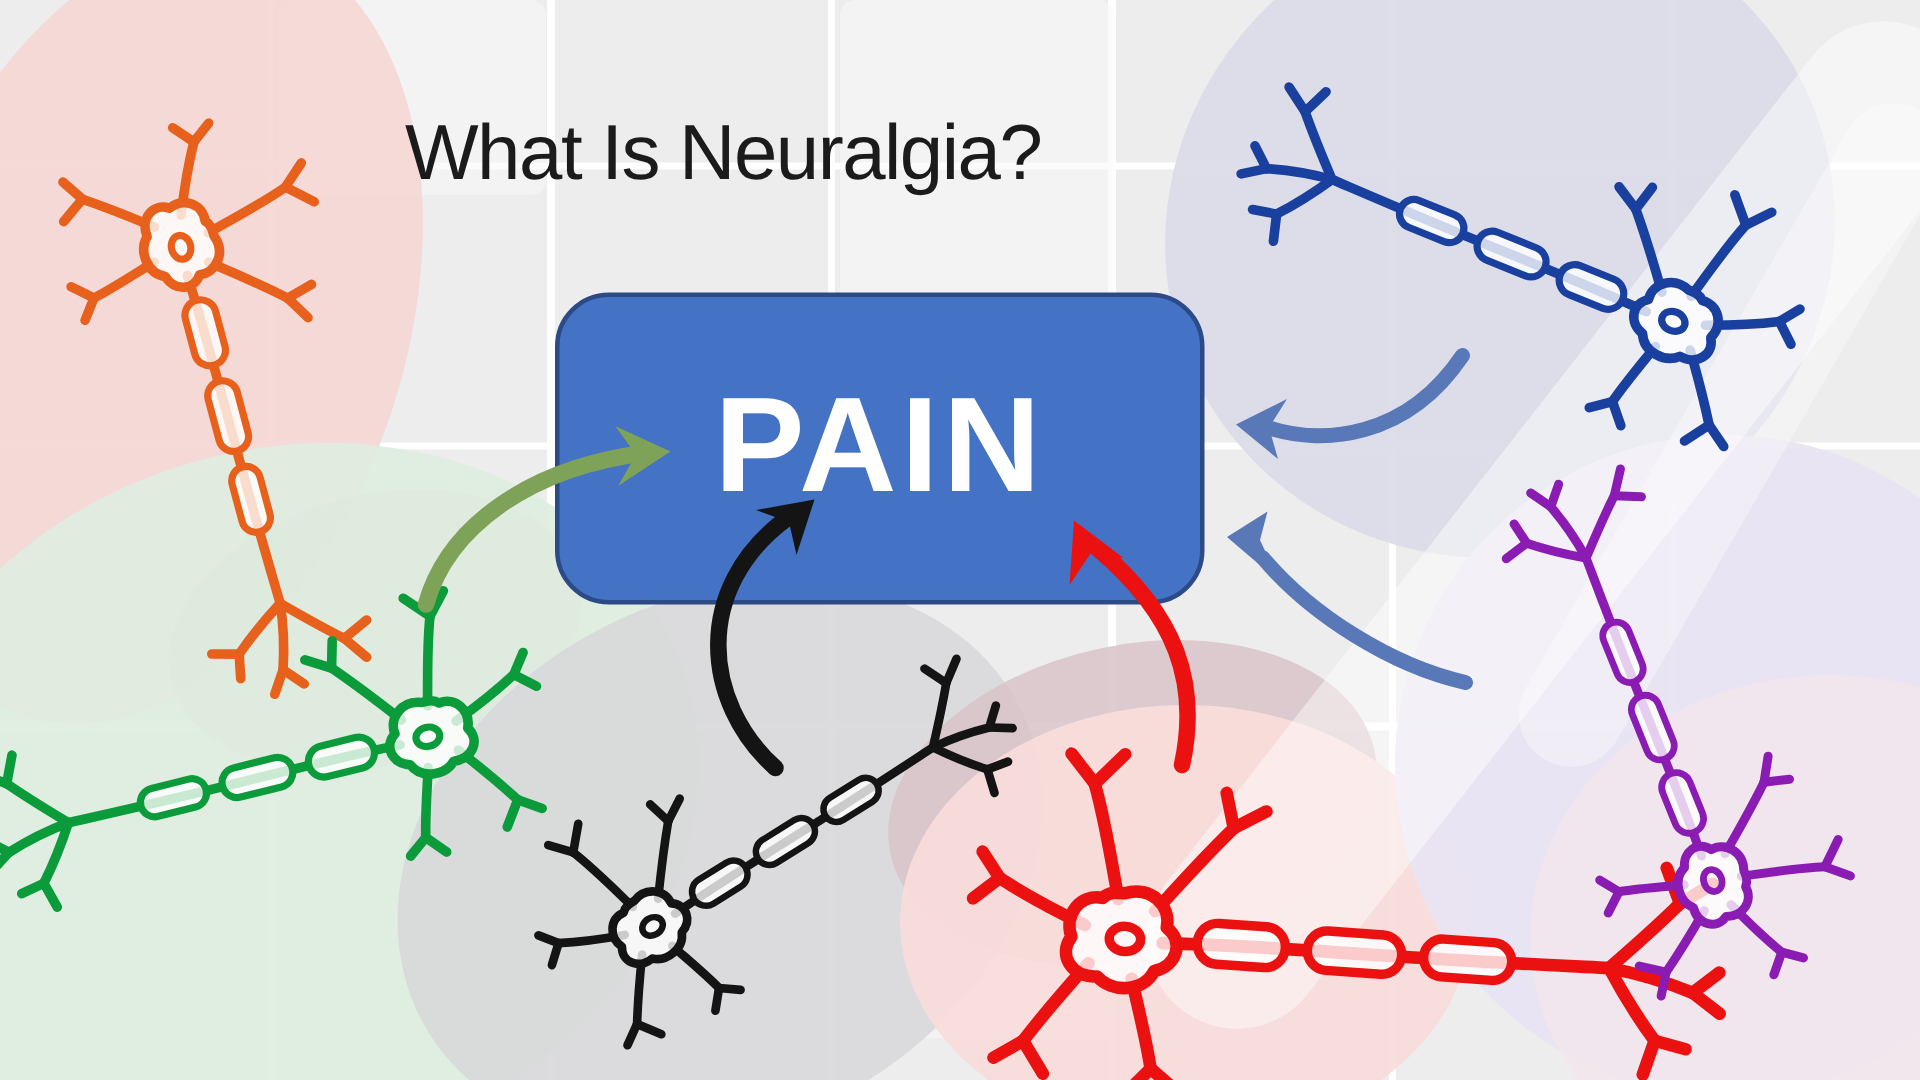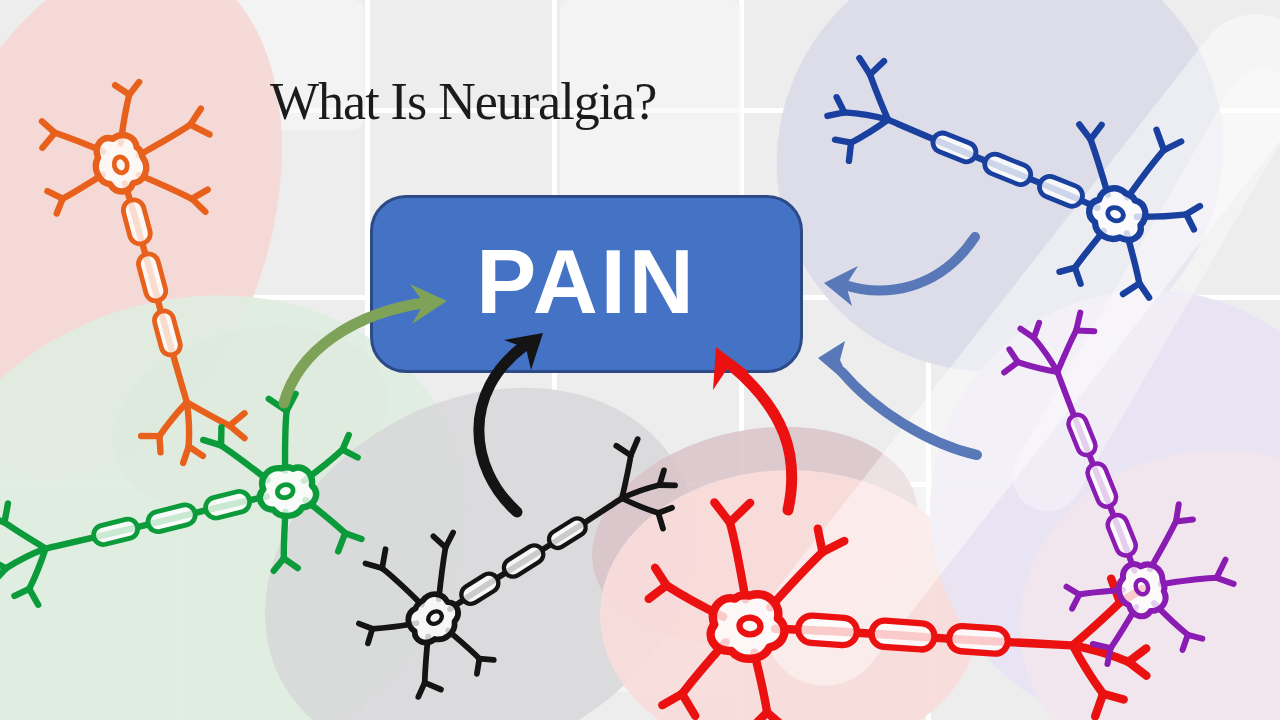--- a/index.html
+++ b/index.html
@@ -12,33 +12,33 @@
       repeating-linear-gradient(90deg, rgba(237,237,238,0) 0 182px, #ffffff 182px 187px),
       repeating-linear-gradient(0deg, #ededee 0 182px, #ffffff 182px 187px);
     background-position:-4px -51px;
   }
   .tilepatch{position:absolute;border-radius:10px;background:#f8f8f9;opacity:.55;z-index:0;}
   .blob{position:absolute;border-radius:50%;z-index:1;}
   .sweep{position:absolute;background:#ffffff;opacity:.45;border-radius:80px;z-index:2;}
   .neuron{position:absolute;width:460px;height:240px;z-index:3;transform-origin:center center;}
   .neuron svg{width:100%;height:100%;overflow:visible;display:block;}
   .pain-box{
-    position:absolute;left:370px;top:195px;width:433px;height:178px;
+    position:absolute;left:370px;top:195px;width:433px;height:208px;
     border-radius:36px;border:3px solid;z-index:4;
     display:flex;align-items:center;justify-content:center;
   }
   .pain-label{
     font-size:90px;font-weight:bold;letter-spacing:3px;line-height:1;
     padding-bottom:4px;
   }
   .arrow-layer{position:absolute;left:0;top:0;width:1280px;height:720px;z-index:5;}
   .arrow-layer path{stroke-linecap:round;stroke-linejoin:round;}
   .slide-title{
     position:absolute;left:270px;top:72px;z-index:6;
-    font-size:52px;letter-spacing:-1px;white-space:nowrap;font-family:Liberation Serif, serif;
+    font-size:52px;letter-spacing:-1px;white-space:nowrap;
   }
   .defs-holder{position:absolute;width:0;height:0;overflow:hidden;}
 </style>
 </head>
 <body>
 
 <div class="stage">
 
   <svg class="defs-holder" aria-hidden="true">
     <symbol id="neuron-shape" viewBox="0 0 460 240" overflow="visible">

